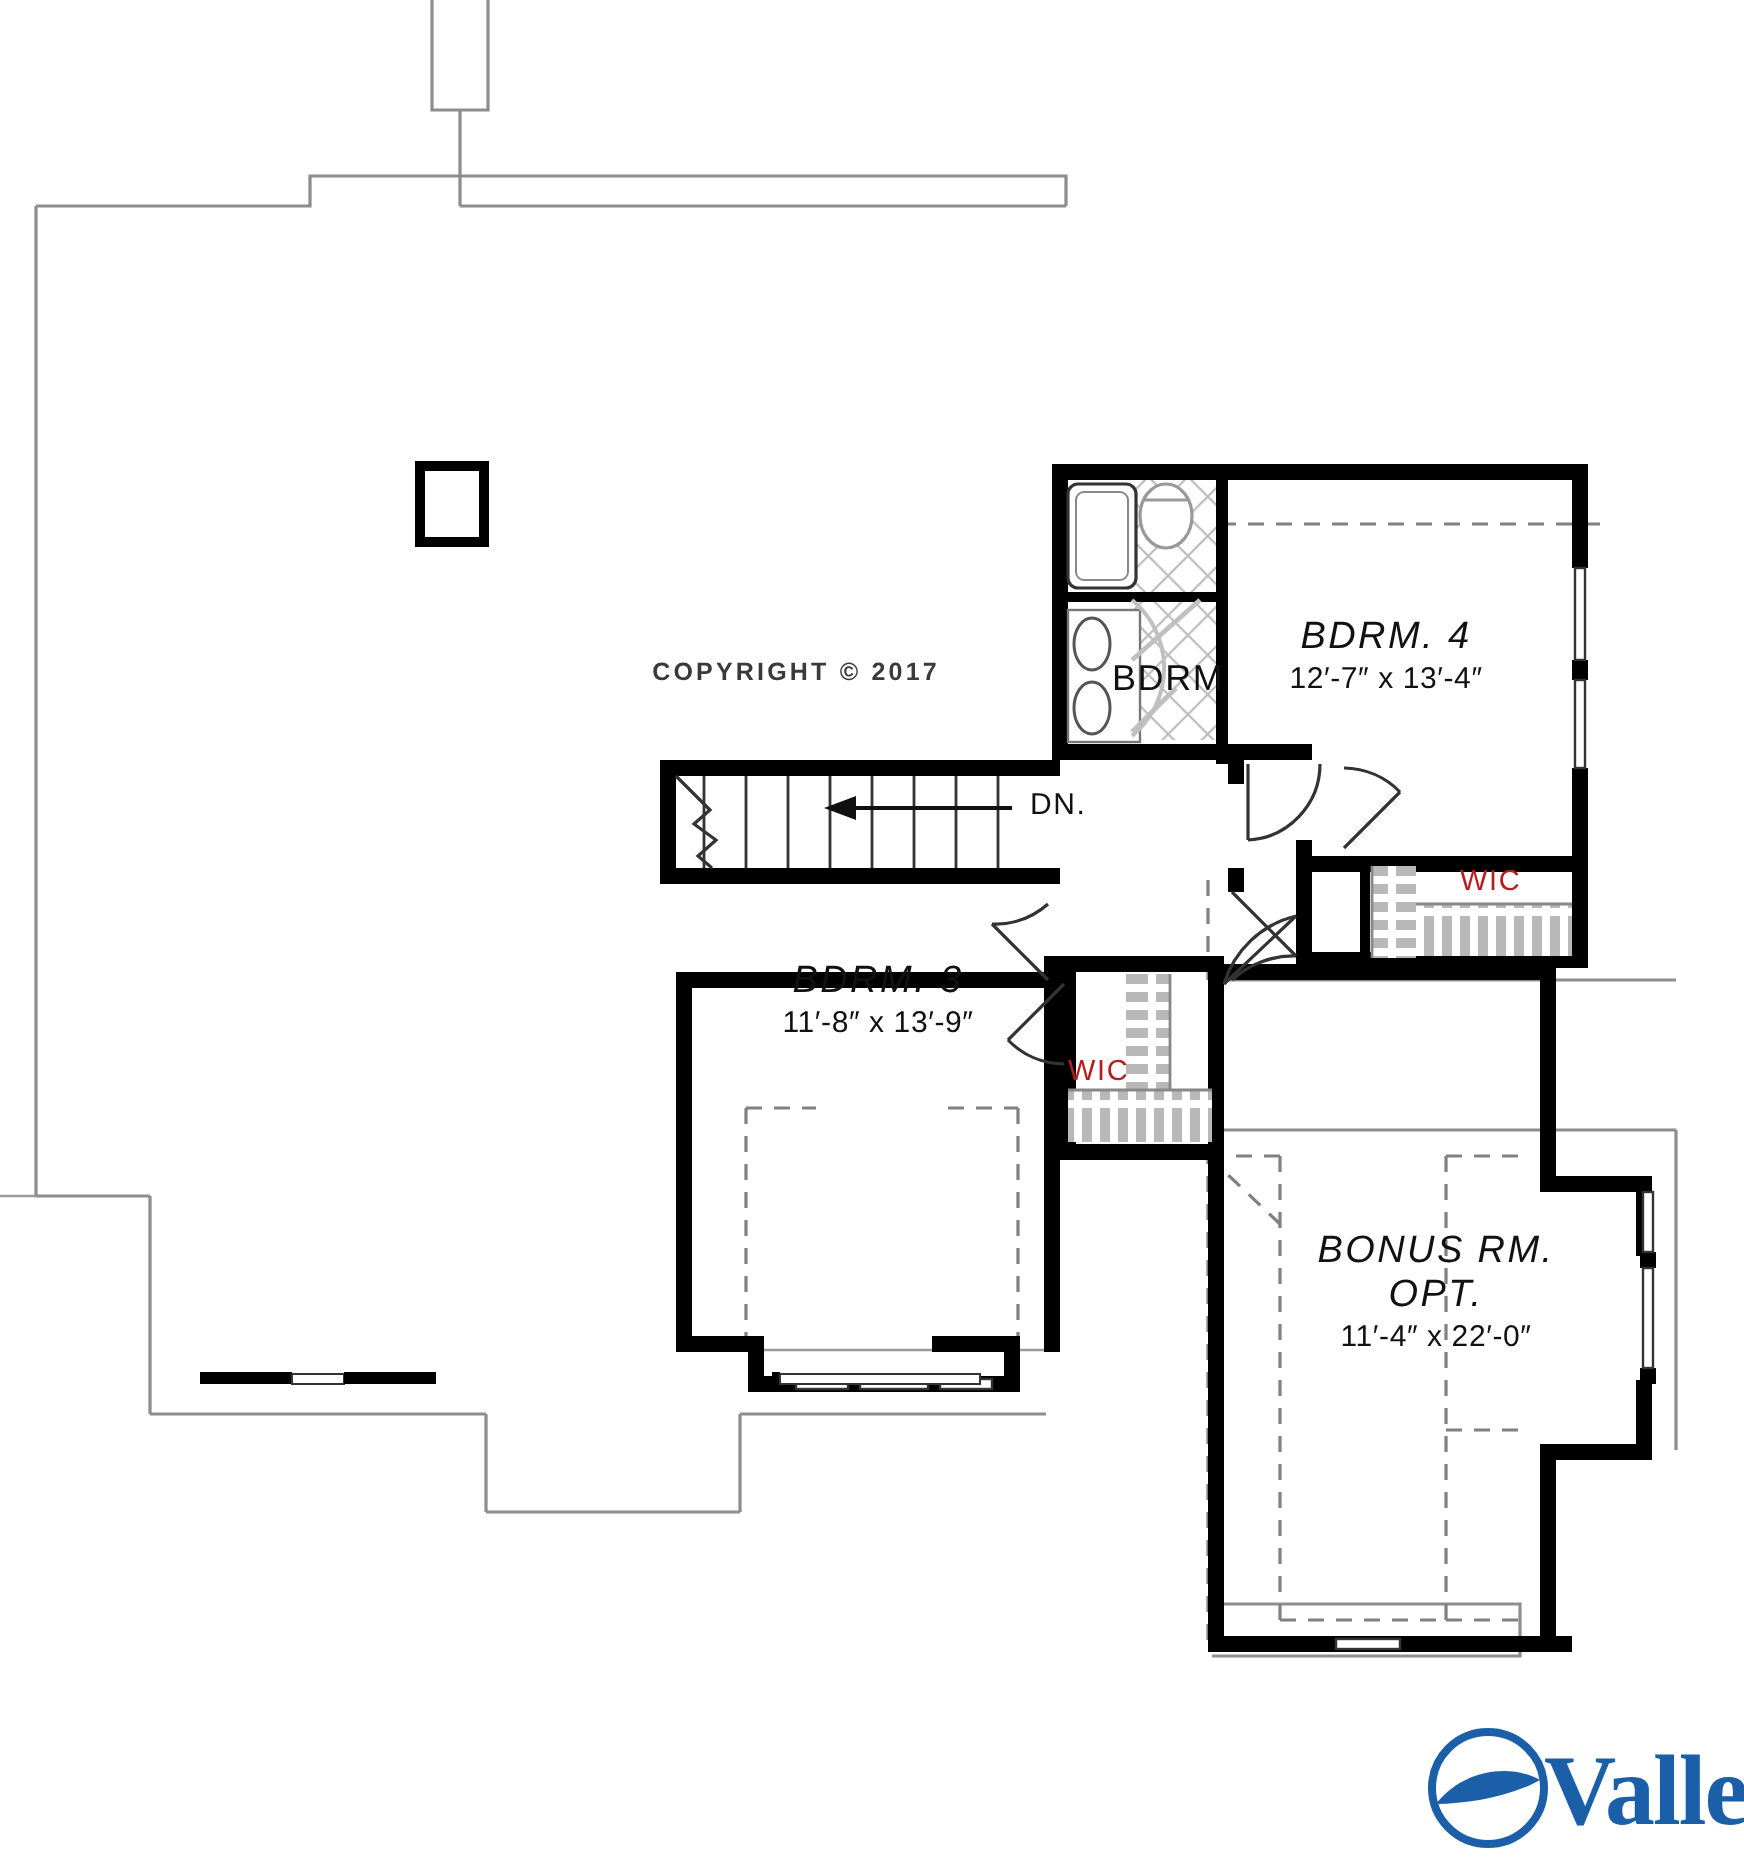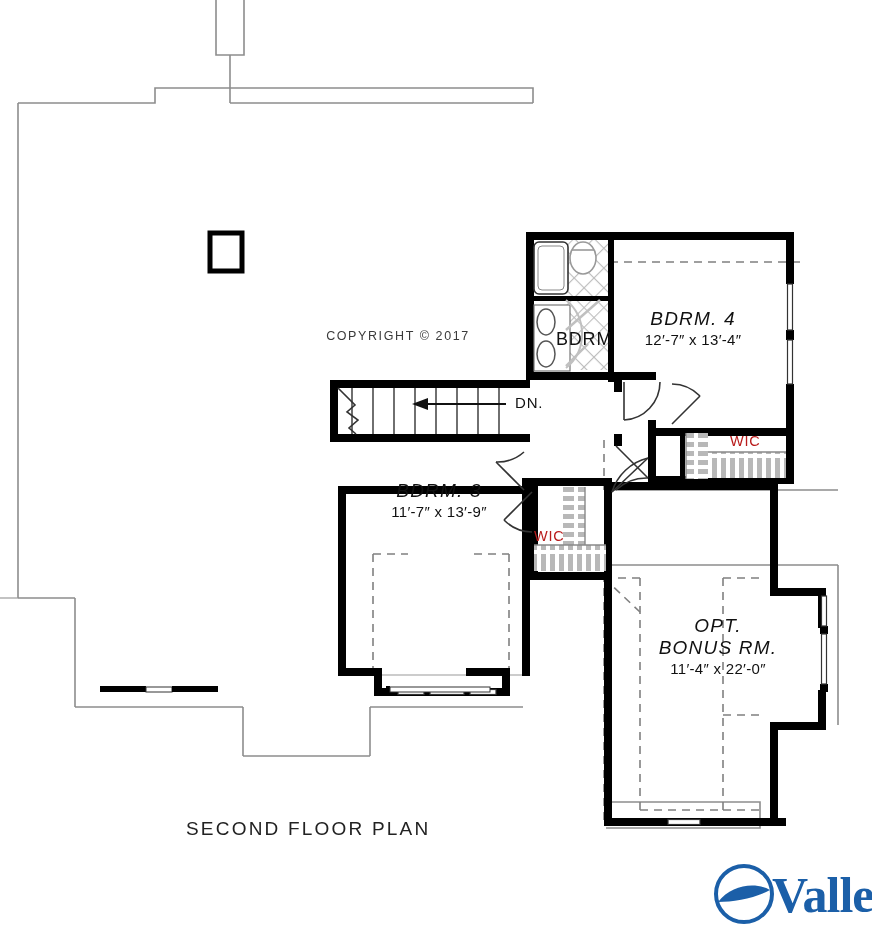--- a/index.html
+++ b/index.html
@@ -35,20 +35,21 @@
   .copyright-block {
     position: absolute;
     left: 278px;
     top: 326px;
     font-size: 12.5px;
     color: #3a3a3a;
     letter-spacing: 1.6px;
     line-height: 20px;
     text-align: center;
     width: 240px;
+    font-weight: bold;
   }
   .room-label {
     text-align: center;
     color: #111;
   }
   .room-name {
     font-size: 19px;
     letter-spacing: 1.2px;
     line-height: 22px;
     font-style: italic;
@@ -382,38 +383,37 @@
     <div>COPYRIGHT  ©  2017</div>
   </div>
 
   <div class="txt room-label" style="left:603px; top:308px; width:180px;">
     <div class="room-name">BDRM. 4</div>
     <div class="room-dims">12′-7″ x 13′-4″</div>
   </div>
 
   <div class="txt room-label" style="left:349px; top:480px; width:180px;">
     <div class="room-name">BDRM. 3</div>
-    <div class="room-dims">11′-7″ x 13′-9″</div>
+    <div class="room-dims">11′-8″ x 13′-9″</div>
   </div>
 
   <div class="txt room-label" style="left:618px; top:615px; width:200px;">
+    <div class="room-name">BONUS RM.</div>
     <div class="room-name">OPT.</div>
-    <div class="room-name">BONUS RM.</div>
     <div class="room-dims">11′-4″ x 22′-0″</div>
   </div>
 
   <div class="txt bath-label" style="left:556px; top:329px;">BDRM</div>
 
   <div class="txt small-label" style="left:730px; top:433px;">WIC</div>
 
   <div class="txt small-label" style="left:534px; top:528px;">WIC</div>
 
   <div class="txt dn-label" style="left:515px; top:394px;">DN.</div>
 
-  <div class="txt plan-title" style="left:186px; top:818px;">SECOND FLOOR PLAN</div>
 
   <div id="valley-logo">
     <svg viewBox="0 0 192 72" width="192" height="72">
       <circle cx="32" cy="36" r="28" fill="none" stroke="#1b5fa8" stroke-width="4"></circle>
       <path d="M6,44 C20,26 44,24 58,32 C44,40 22,44 6,44 Z" fill="#1b5fa8"></path>
     </svg>
     <span class="logo-word logo-valley">Valley</span>
     <span class="logo-word logo-mls">mls.com</span>
   </div>
 

